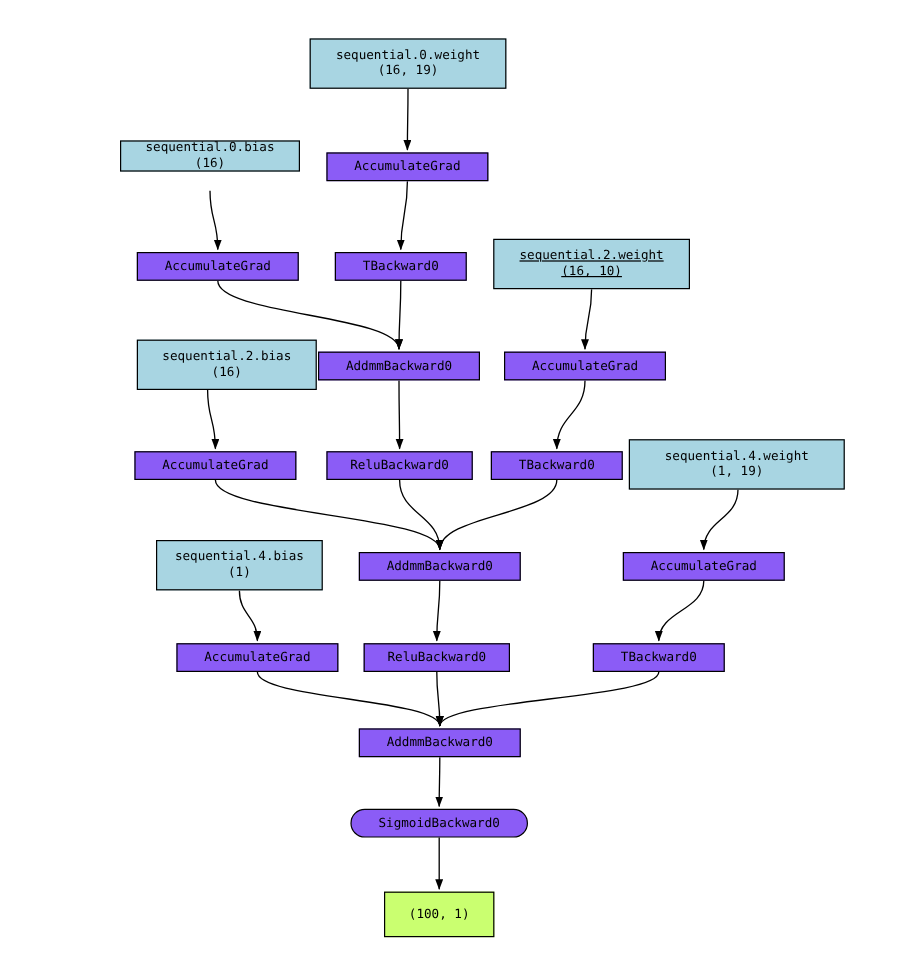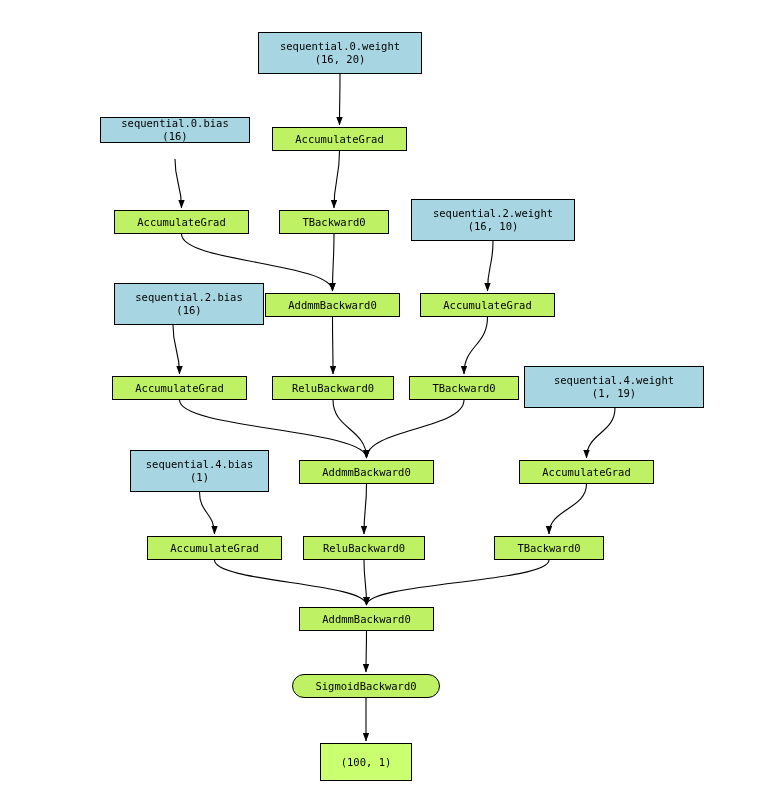--- a/index.html
+++ b/index.html
@@ -23,21 +23,21 @@
     flex-direction: column;
     align-items: center;
     justify-content: center;
     font-size: 10.5px;
     line-height: 13px;
     color: #000000;
     white-space: pre;
     text-align: center;
   }
   .node.op {
-    background: #bef264;
+    background: #8b5cf6;
   }
   .node.param {
     background: #a8d5e2;
     text-align: center;
   }
   .node.output {
     background: #caff70;
   }
   .node .l2 {
     display: block;
@@ -79,26 +79,26 @@
         <path d="M366.5,484 C366.5,509 364,509 364,534" fill="none" stroke="#000000" stroke-width="1.1" marker-end="url(#arrow)"></path>
         <path d="M586.5,484 C586.5,509 549,509 549,534" fill="none" stroke="#000000" stroke-width="1.1" marker-end="url(#arrow)"></path>
         <path d="M214.5,560 C214.5,582.5 366.5,582.5 366.5,605" fill="none" stroke="#000000" stroke-width="1.1" marker-end="url(#arrow)"></path>
         <path d="M364,560 C364,582.5 366.5,582.5 366.5,605" fill="none" stroke="#000000" stroke-width="1.1" marker-end="url(#arrow)"></path>
         <path d="M549,560 C549,582.5 366.5,582.5 366.5,605" fill="none" stroke="#000000" stroke-width="1.1" marker-end="url(#arrow)"></path>
         <path d="M366.5,631 C366.5,651.5 366,651.5 366,672" fill="none" stroke="#000000" stroke-width="1.1" marker-end="url(#arrow)"></path>
         <path d="M366,698 C366,719.5 366,719.5 366,741" fill="none" stroke="#000000" stroke-width="1.1" marker-end="url(#arrow)"></path>
       </g>
   </svg>
   <div id="node-layer">
-      <div class="node param" style="left: 258px; top: 32px; width: 164px; height: 42px;"><span>sequential.0.weight</span><span class="l2">(16, 20)</span></div>
+      <div class="node param" style="left: 258px; top: 32px; width: 164px; height: 42px;"><span>sequential.0.weight</span><span class="l2">(16, 19)</span></div>
       <div class="node param" style="left: 100px; top: 117px; width: 150px; height: 26px;"><span>sequential.0.bias</span><span class="l2">(16)</span></div>
       <div class="node op" style="left: 272px; top: 127px; width: 135px; height: 24px;"><span>AccumulateGrad</span></div>
       <div class="node op" style="left: 114px; top: 210px; width: 135px; height: 24px;"><span>AccumulateGrad</span></div>
       <div class="node op" style="left: 279px; top: 210px; width: 110px; height: 24px;"><span>TBackward0</span></div>
-      <div class="node param" style="left: 411px; top: 199px; width: 164px; height: 42px;"><span>sequential.2.weight</span><span class="l2">(16, 10)</span></div>
+      <div class="node param" style="left: 411px; top: 199px; width: 164px; height: 42px; text-decoration: underline;"><span>sequential.2.weight</span><span class="l2">(16, 10)</span></div>
       <div class="node param" style="left: 114px; top: 283px; width: 150px; height: 42px;"><span>sequential.2.bias</span><span class="l2">(16)</span></div>
       <div class="node op" style="left: 265px; top: 293px; width: 135px; height: 24px;"><span>AddmmBackward0</span></div>
       <div class="node op" style="left: 420px; top: 293px; width: 135px; height: 24px;"><span>AccumulateGrad</span></div>
       <div class="node op" style="left: 112px; top: 376px; width: 135px; height: 24px;"><span>AccumulateGrad</span></div>
       <div class="node op" style="left: 272px; top: 376px; width: 122px; height: 24px;"><span>ReluBackward0</span></div>
       <div class="node op" style="left: 409px; top: 376px; width: 110px; height: 24px;"><span>TBackward0</span></div>
       <div class="node param" style="left: 524px; top: 366px; width: 180px; height: 42px;"><span>sequential.4.weight</span><span class="l2">(1, 19)</span></div>
       <div class="node param" style="left: 130px; top: 450px; width: 139px; height: 42px;"><span>sequential.4.bias</span><span class="l2">(1)</span></div>
       <div class="node op" style="left: 299px; top: 460px; width: 135px; height: 24px;"><span>AddmmBackward0</span></div>
       <div class="node op" style="left: 519px; top: 460px; width: 135px; height: 24px;"><span>AccumulateGrad</span></div>

